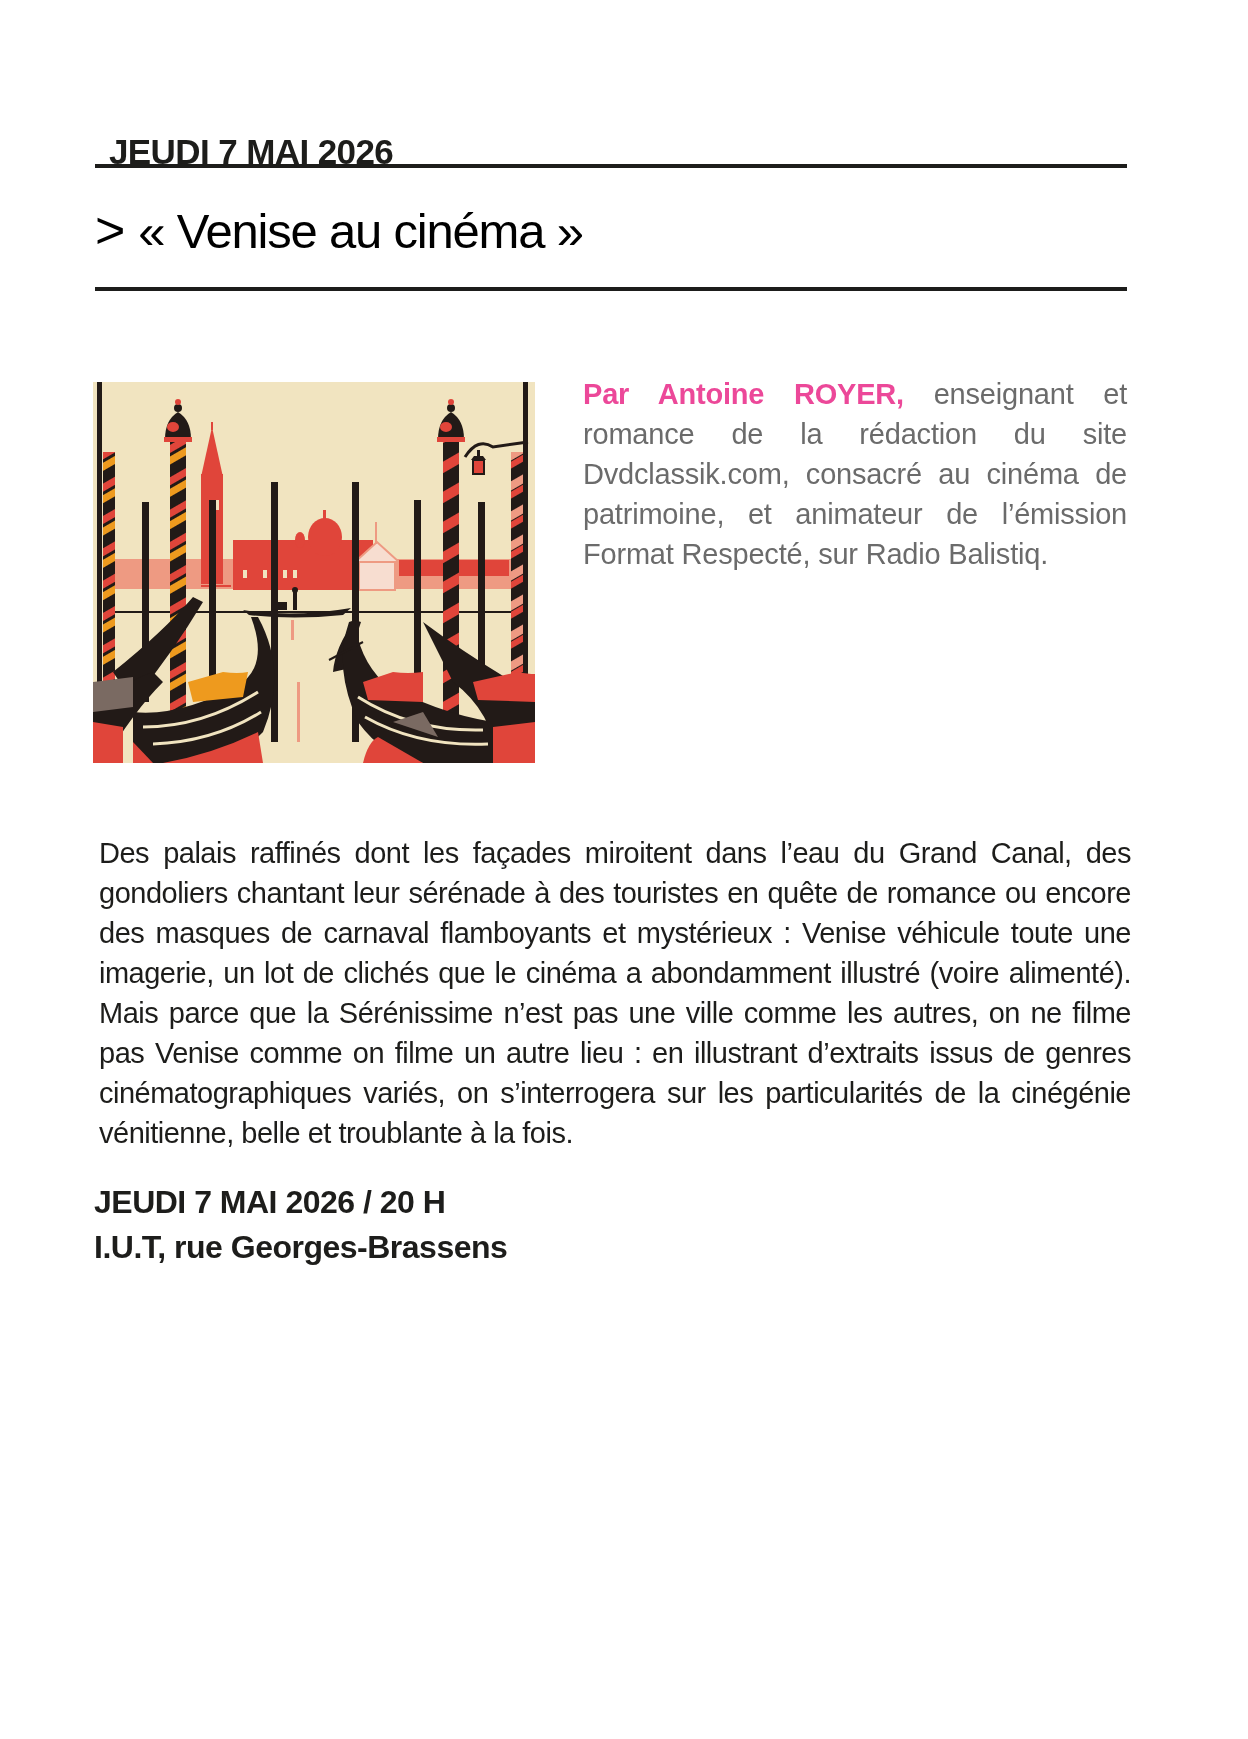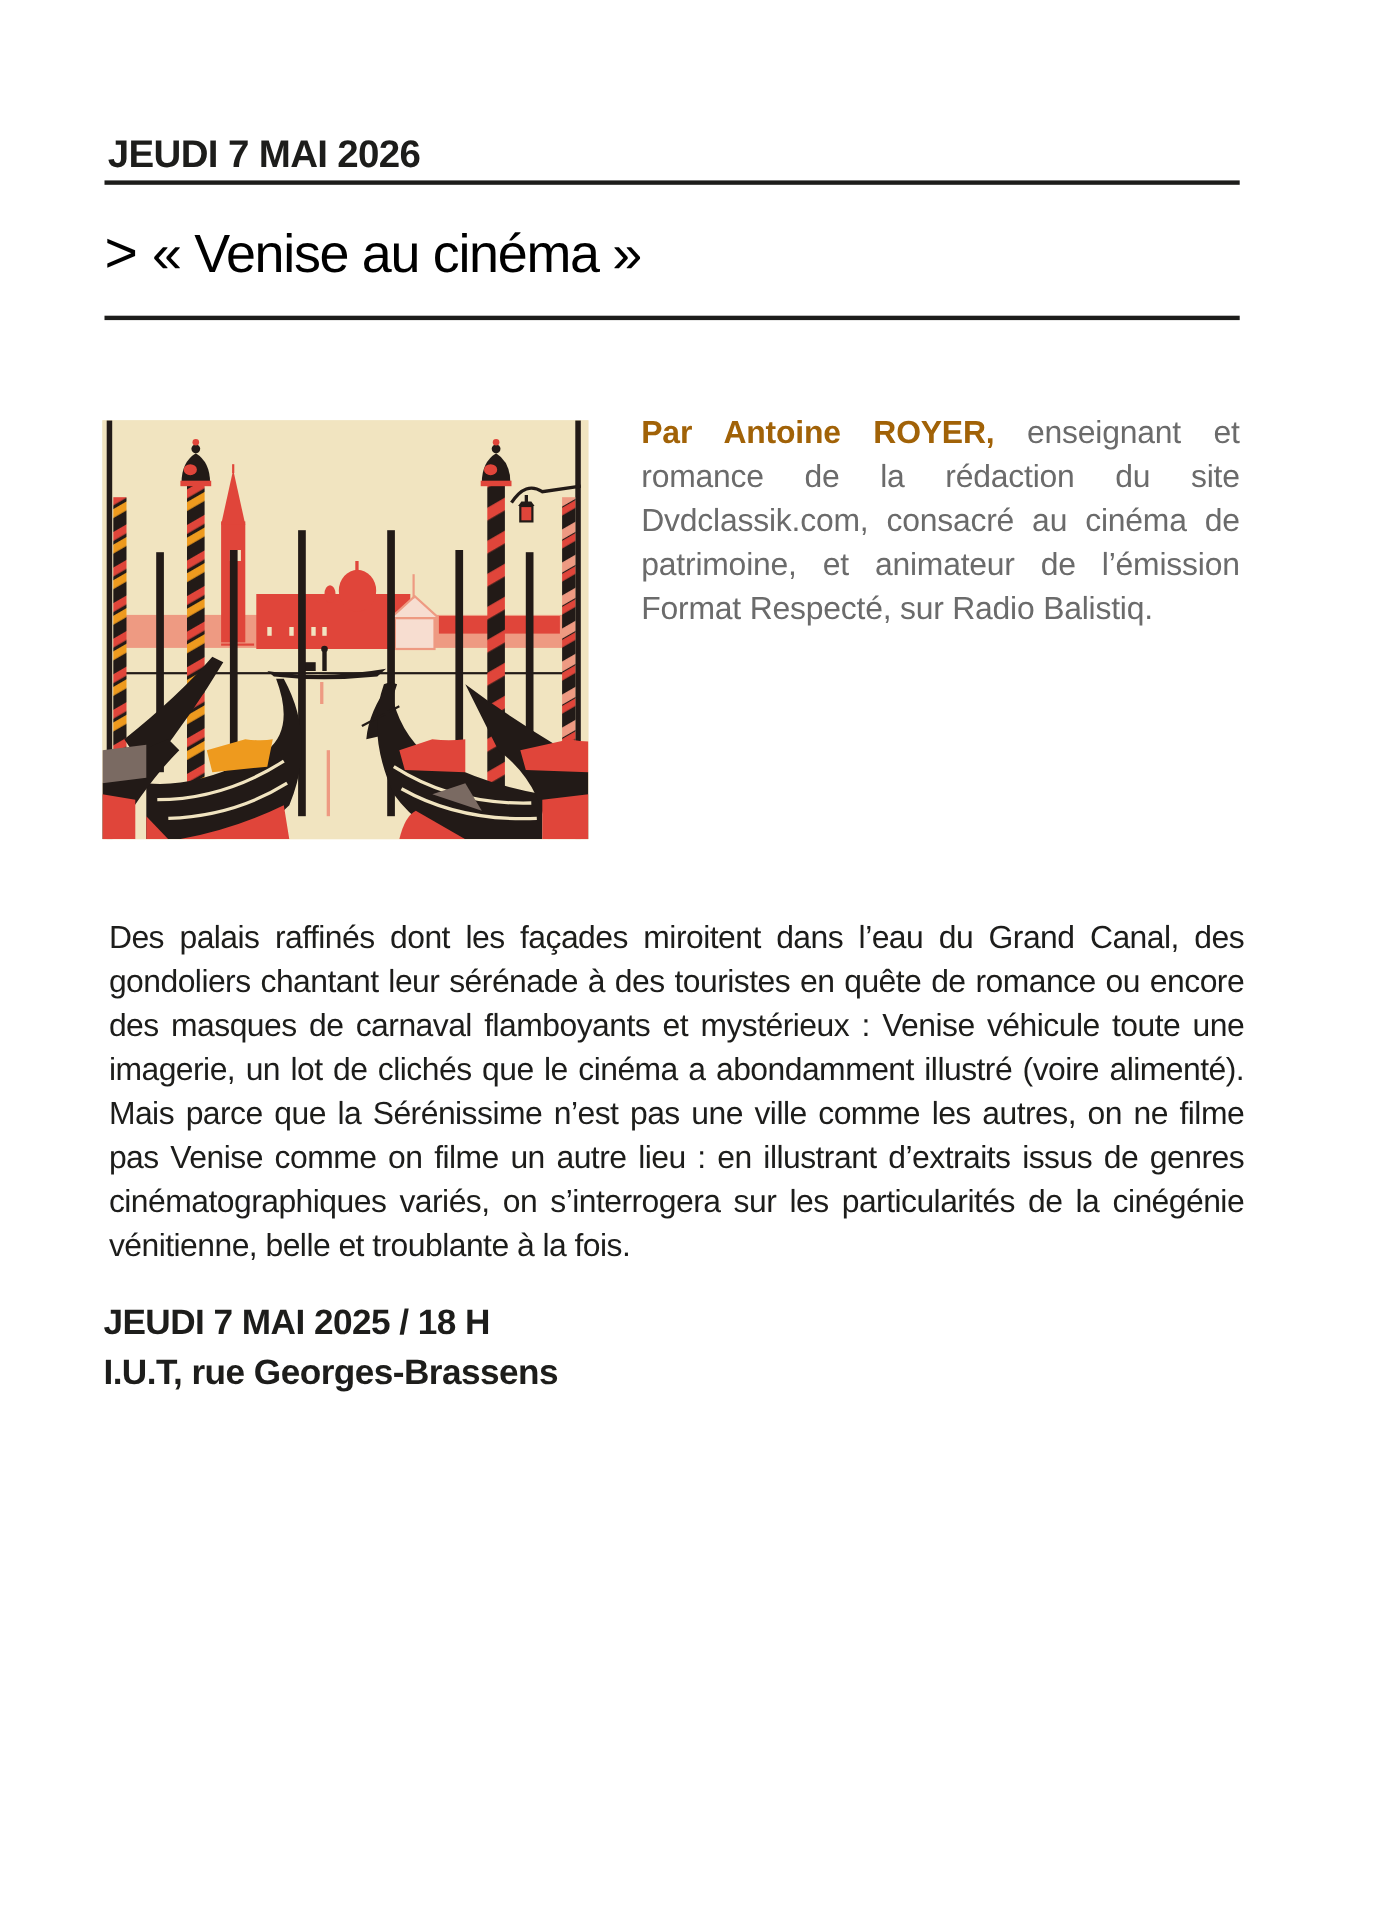--- a/index.html
+++ b/index.html
@@ -17,21 +17,21 @@
   }
   .page {
     position: absolute;
     left: 0; top: 0;
     width: 1248px; height: 1739px;
   }
   .date-heading {
     position: absolute;
     left: 94px;
     top: 117px;
-    margin: 4px;
+    margin: 15px;
     font-size: 35px;
     font-weight: bold;
     letter-spacing: -0.6px;
     line-height: 40px;
     color: #1d1d1b;
   }
   .rule {
     position: absolute;
     left: 95px;
     width: 1032px;
@@ -81,21 +81,21 @@
     width: 544px;
     margin: 0;
     font-size: 29px;
     line-height: 40px;
     text-align: justify;
     color: #6b6b6b;
     letter-spacing: -0.2px;
   }
   .byline .author {
     font-weight: bold;
-    color: #a16207;
+    color: #ec4899;
   }
 
   .body-text {
     position: absolute;
     left: 95px;
     top: 829px;
     width: 1032px;
     margin: 4px;
     font-size: 29px;
     line-height: 40px;
@@ -252,17 +252,17 @@
         <path d="M236 278 L270 260" stroke="#221a17" stroke-width="2"></path>
       </g>
     </svg>
   </div>
 
   <p class="byline"><span class="author">Par Antoine ROYER,</span><span> enseignant et romance de la rédaction du site Dvdclassik.com, consacré au cinéma de patrimoine, et animateur de l’émission Format Respecté, sur Radio Balistiq.</span></p>
 
   <p class="body-text">Des palais raffinés dont les façades miroitent dans l’eau du Grand Canal, des gondoliers chantant leur sérénade à des touristes en quête de romance ou encore des masques de carnaval flamboyants et mystérieux : Venise véhicule toute une imagerie, un lot de clichés que le cinéma a abondamment illustré (voire alimenté). Mais parce que la Sérénissime n’est pas une ville comme les autres, on ne filme pas Venise comme on filme un autre lieu : en illustrant d’extraits issus de genres cinématographiques variés, on s’interrogera sur les particularités de la cinégénie vénitienne, belle et troublante à la fois.</p>
 
   <div class="footer-info">
-    <span>JEUDI 7 MAI 2025 / 18 H</span>
+    <span>JEUDI 7 MAI 2026 / 20 H</span>
     <span>I.U.T, rue Georges-Brassens</span>
   </div>
 
 </div>
 
 </body></html>

